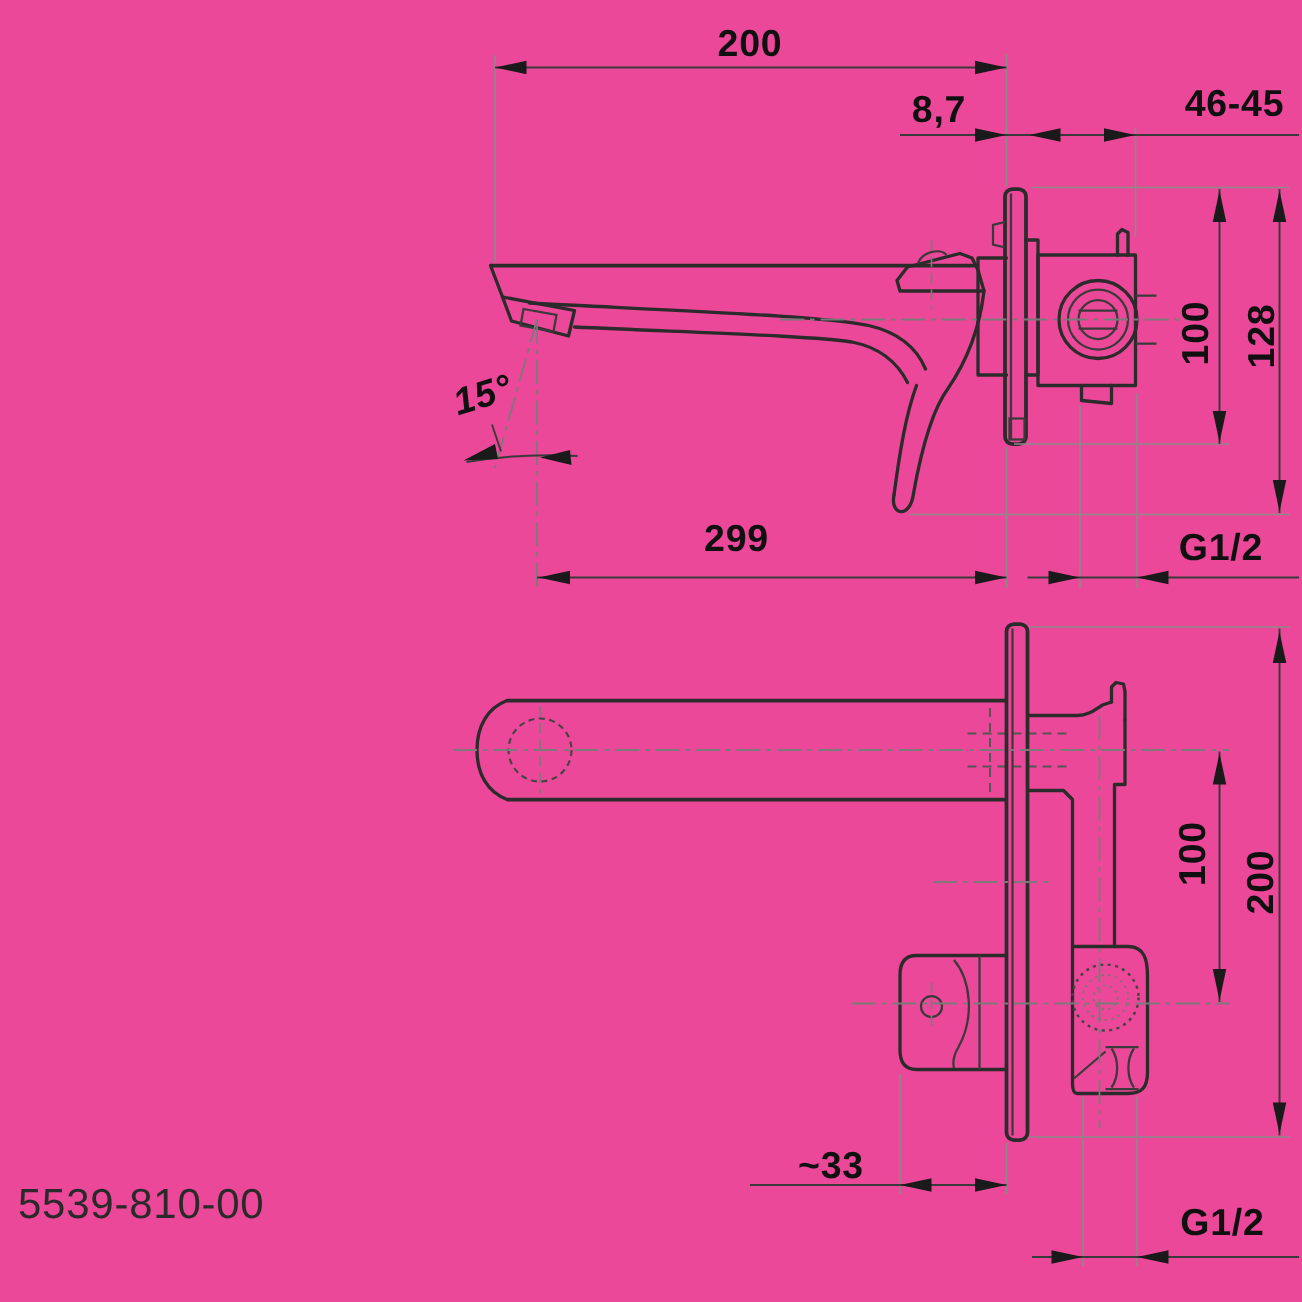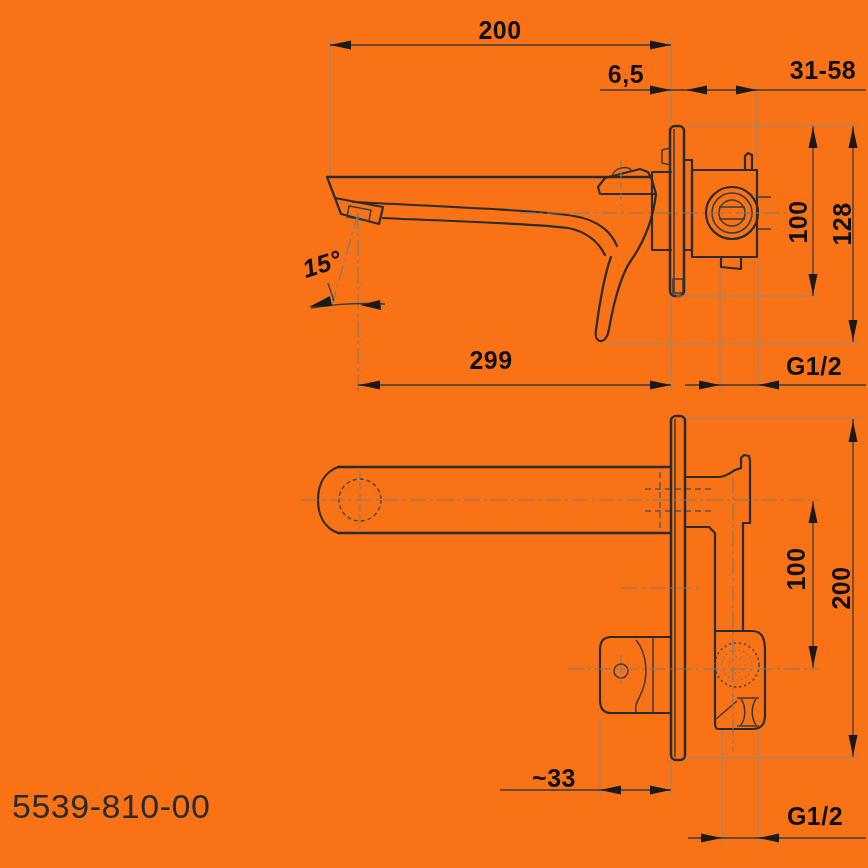--- a/index.html
+++ b/index.html
@@ -1,31 +1,31 @@
 <!DOCTYPE html>
 <html><head>
 <meta charset="utf-8">
 <style>
   html,body{margin:0;padding:0;background:#ffffff;}
   #canvas{
-    position:relative;width:868px;height:868px;background:#f97316;
+    position:relative;width:868px;height:868px;background:#ec4899;
     font-family:"Liberation Sans",sans-serif;overflow:hidden;
   }
   #drawing{position:absolute;left:0;top:0;}
   .dim-label{
     position:absolute;
     transform:translate(-50%,-50%);
     font-weight:bold;font-size:25px;color:#101010;
     white-space:nowrap;letter-spacing:0.5px;
   }
   .rot90{transform:translate(-50%,-50%) rotate(-90deg);}
   .rot15{transform:translate(-50%,-50%) rotate(-17deg);font-style:italic;}
   .part-number{
     position:absolute;left:12px;top:787px;
-    font-weight:normal;font-size:34px;color:#2a2a2a;letter-spacing:0.5px;
+    font-weight:normal;font-size:28px;color:#2a2a2a;letter-spacing:0.5px;
   }
   .obj{stroke:#2b2b2b;stroke-width:2.2;fill:none;stroke-linejoin:round;stroke-linecap:round;}
   .obj-thick{stroke:#2b2b2b;stroke-width:2.5;fill:none;stroke-linejoin:round;}
   .obj-thin{stroke:#3a3a3a;stroke-width:1.5;fill:none;}
   .dim{stroke:#3a3a3a;stroke-width:1.3;fill:none;}
   .ext{stroke:#8a8a8a;stroke-width:1.1;fill:none;}
   .cl{stroke:#7a7a7a;stroke-width:1.2;fill:none;stroke-dasharray:16 4 3 4;}
   .tick{stroke:#7a7a7a;stroke-width:1.1;fill:none;stroke-dasharray:7 4;}
   .hid{stroke:#555555;stroke-width:1.3;fill:none;stroke-dasharray:6 4;}
   .dot1{stroke:#444444;stroke-width:1.6;fill:none;stroke-dasharray:2 3;}
@@ -171,22 +171,22 @@
       <polygon class="ah" points="813,502 808.5,523 817.5,523"></polygon>
       <polygon class="ah" points="813,667 808.5,646 817.5,646"></polygon>
       <polygon class="ah" points="600,790 621,785.5 621,794.5"></polygon>
       <polygon class="ah" points="671,790 650,785.5 650,794.5"></polygon>
       <polygon class="ah" points="722,838 701,833.5 701,842.5"></polygon>
       <polygon class="ah" points="758,838 779,833.5 779,842.5"></polygon>
     </g>
   </svg>
 
   <span class="dim-label" style="left:500px;top:30px">200</span>
-  <span class="dim-label" style="left:626px;top:74px">6,5</span>
-  <span class="dim-label" style="left:823px;top:70px">31-58</span>
+  <span class="dim-label" style="left:626px;top:74px">8,7</span>
+  <span class="dim-label" style="left:823px;top:70px">46-45</span>
   <span class="dim-label rot90" style="left:798px;top:222px">100</span>
   <span class="dim-label rot90" style="left:842px;top:224px">128</span>
   <span class="dim-label rot15" style="left:322px;top:264px">15°</span>
   <span class="dim-label" style="left:491px;top:360px">299</span>
   <span class="dim-label" style="left:814px;top:366px">G1/2</span>
   <span class="dim-label rot90" style="left:796px;top:569px">100</span>
   <span class="dim-label rot90" style="left:841px;top:588px">200</span>
   <span class="dim-label" style="left:554px;top:778px">~33</span>
   <span class="dim-label" style="left:815px;top:816px">G1/2</span>
 

